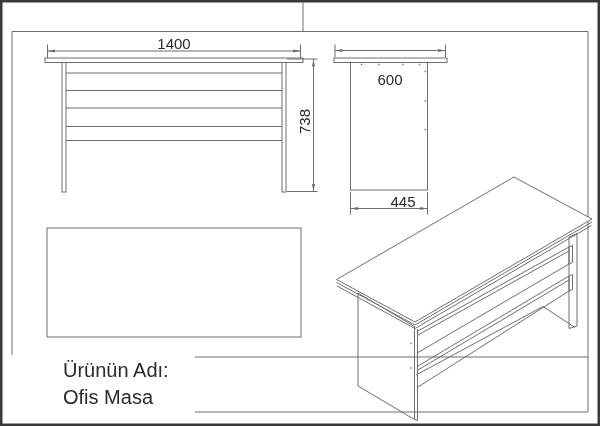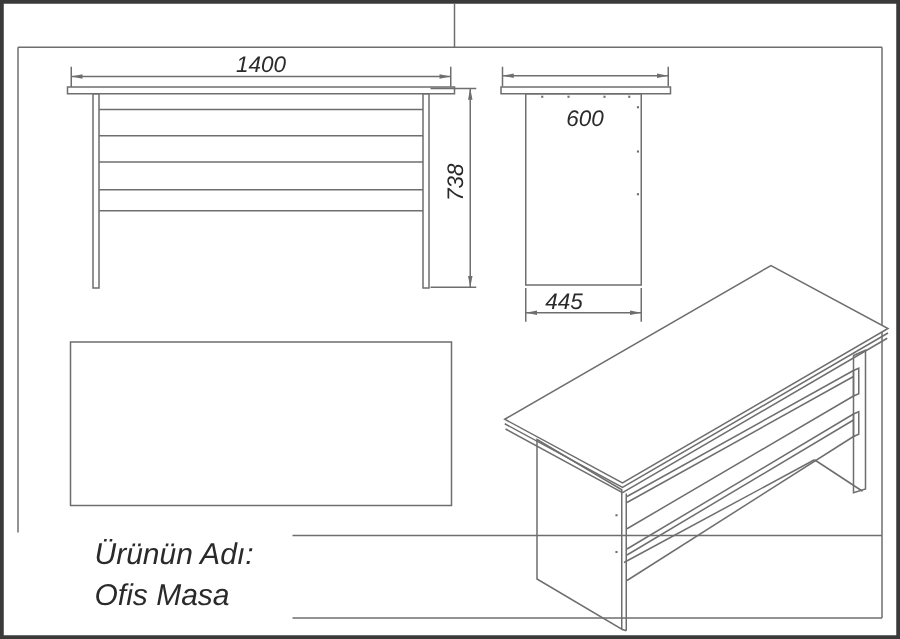--- a/index.html
+++ b/index.html
@@ -7,21 +7,20 @@
     --border:#3a3a3a;
     --text:#2a2a2a;
   }
   html,body{margin:0;padding:0;background:#fff;}
   #sheet{
     position:relative;
     width:600px;height:426px;
     background:#fff;
     font-family:"Liberation Sans", sans-serif;
     overflow:hidden;
-    font-style:italic;
   }
   #sheet svg{position:absolute;left:0;top:0;}
   .ln{stroke:var(--line);stroke-width:1;fill:none;}
   .ln-f{stroke:var(--line);stroke-width:1;fill:#fff;}
   .arrow{fill:var(--line);stroke:none;}
   .dot{fill:var(--line);stroke:none;}
   .border{stroke:var(--border);fill:none;}
   .lbl{
     position:absolute;
     color:var(--text);
@@ -148,19 +147,19 @@
       <rect class="dot" x="410.3" y="367.3" width="1.4" height="1.4"></rect>
     </g>
   </svg>
 
   <div class="lbl" style="left:150px;top:36px;width:48px;">1400</div>
 
   <div class="lbl" style="left:366px;top:36px;width:48px;margin-top:36px;">600</div>
 
   <div class="lbl lbl-rot" style="left:284px;top:114px;width:40px;">738</div>
 
-  <div class="lbl" style="left:352px;top:194px;width:48px;">445</div>
+  <div class="lbl" style="left:379px;top:194px;width:48px;">445</div>
 
   <div class="title-line" style="top:357px;">Ürünün Adı:</div>
 
   <div class="title-line" style="top:384px;">Ofis Masa</div>
 
 </div>
 
 </body></html>

